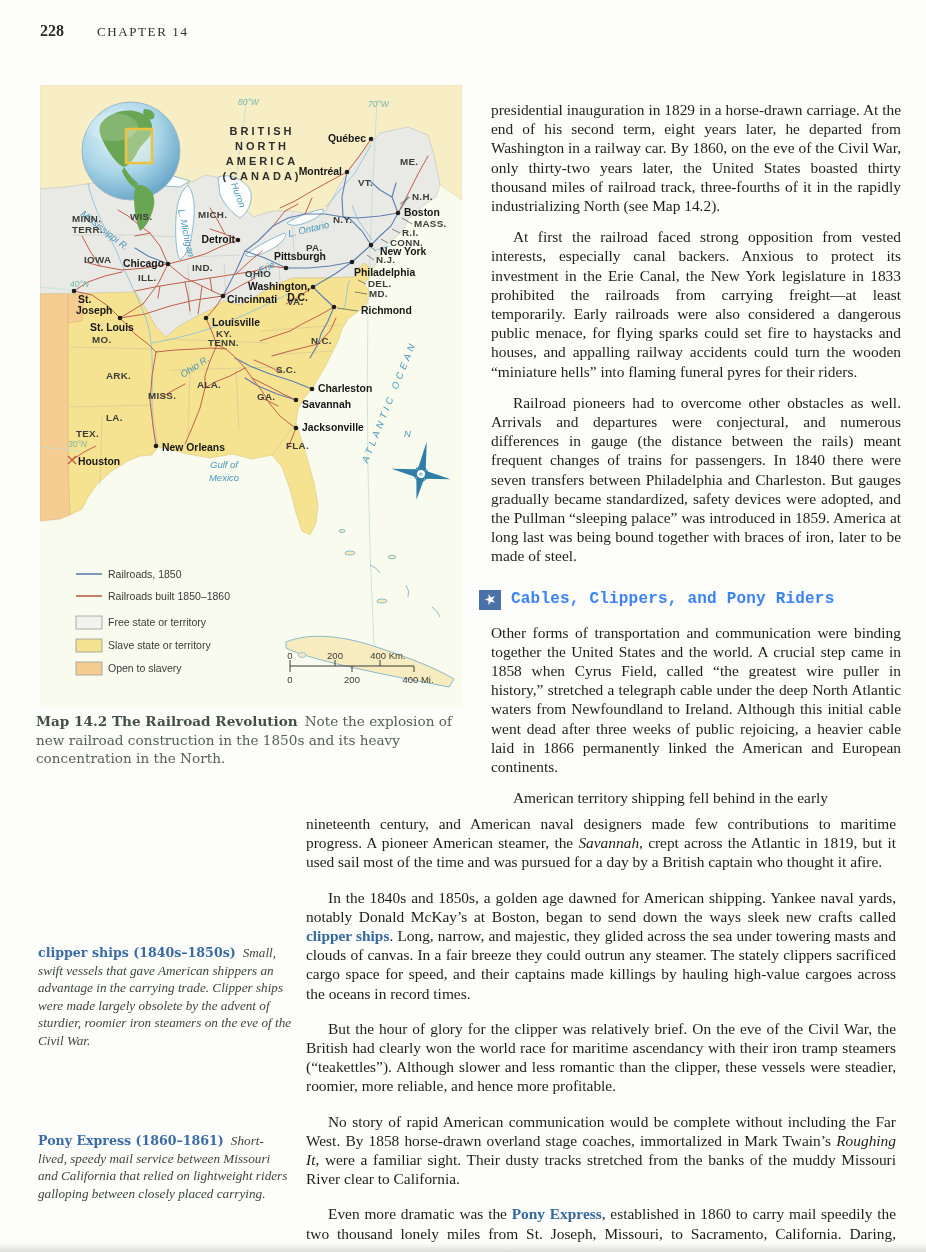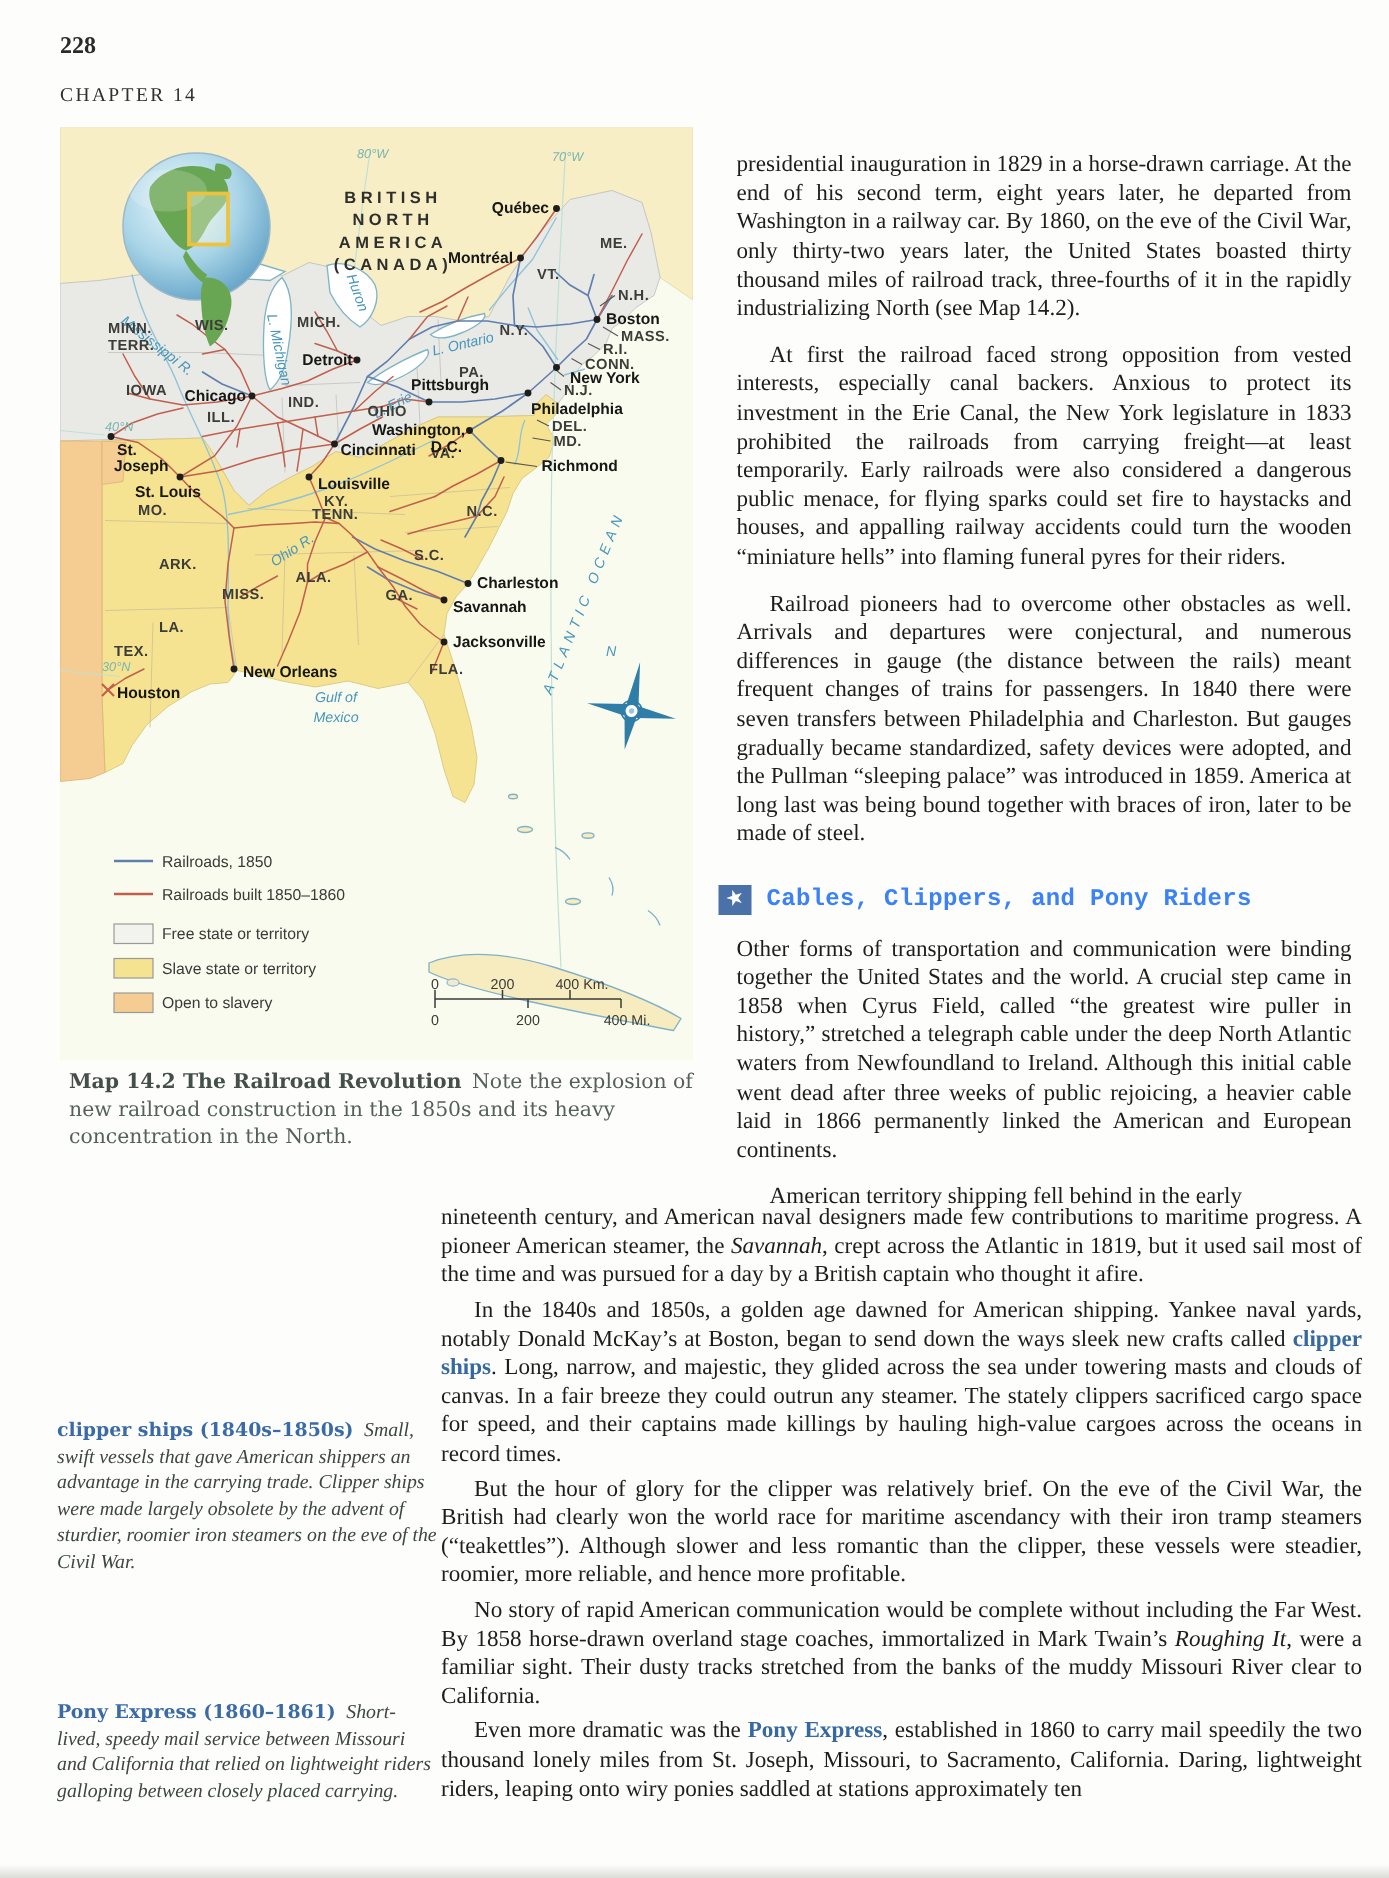--- a/index.html
+++ b/index.html
@@ -1,40 +1,40 @@
 <!DOCTYPE html>
 <html><head>
 <meta charset="utf-8">
 <style>
   html,body{margin:0;padding:0;background:#ffffff;}
   .page{position:relative;width:926px;height:1252px;background:#fdfdfc;overflow:hidden;
         font-family:"Liberation Serif",serif;color:#1d1d1b;}
   
-  .hdr{position:absolute;top:22px;left:40px;display:flex;align-items:baseline;gap:15px;flex-direction:column;}
+  .hdr{position:absolute;top:22px;left:40px;display:flex;align-items:baseline;gap:33px;}
   .hdr .num{font-weight:bold;font-size:16px;color:#2b2b29;}
   .hdr .chap{font-size:13px;letter-spacing:1.6px;color:#2f2f2d;}
   
   .mapfig{position:absolute;left:40px;top:85px;width:422px;height:622px;}
   
-  .caption{position:absolute;left:46px;top:712px;width:424px;margin:0;
+  .caption{position:absolute;left:36px;top:712px;width:424px;margin:0;
            font-family:"DejaVu Serif",serif;font-size:13.6px;line-height:18.5px;color:#56605a;}
   .caption b{color:#454f49;margin-right:7px;}
   
   .rightcol{position:absolute;left:479px;top:88px;width:434px;font-size:15.4px;line-height:19.2px;text-align:justify;}
   .rightcol p{margin:12px;text-indent:22px;}
   .rightcol p.noind{text-indent:0;}
   
   .sechead{display:flex;align-items:center;gap:10px;margin:24px 0 13px 0;text-indent:0;}
   .starbox{flex:0 0 auto;width:22px;height:20px;background:#4a72a8;color:#fff;display:flex;
            align-items:center;justify-content:center;font-size:14px;}
   .starbox span{display:block;transform:rotate(-18deg);}
   .headtxt{font-family:Liberation Mono, monospace;font-weight:bold;font-size:16px;color:#3b82f6;letter-spacing:.2px;white-space:nowrap;}
   
   .fullblock{position:absolute;left:290px;top:798px;width:622px;font-size:15.4px;line-height:19.2px;text-align:justify;}
-  .fullblock p{margin:4px;text-indent:22px;}
+  .fullblock p{margin:16px;text-indent:22px;}
   .fullblock p.noind{text-indent:0;}
   .run-i{font-style:italic;}
   .run-link{color:#36699f;font-weight:bold;}
   
   .mnote{position:absolute;left:38px;width:254px;margin:0;font-size:13.2px;line-height:17.6px;}
   .mnote .term{font-family:"DejaVu Serif",serif;font-weight:bold;font-size:12.6px;color:#3a6ba6;margin-right:7px;}
   .mnote .def{font-style:italic;color:#3d4641;}
   .mnote1{top:944px;} .mnote2{top:1132px;}
   
   .pedge{position:absolute;left:0;bottom:0;width:100%;height:9px;

